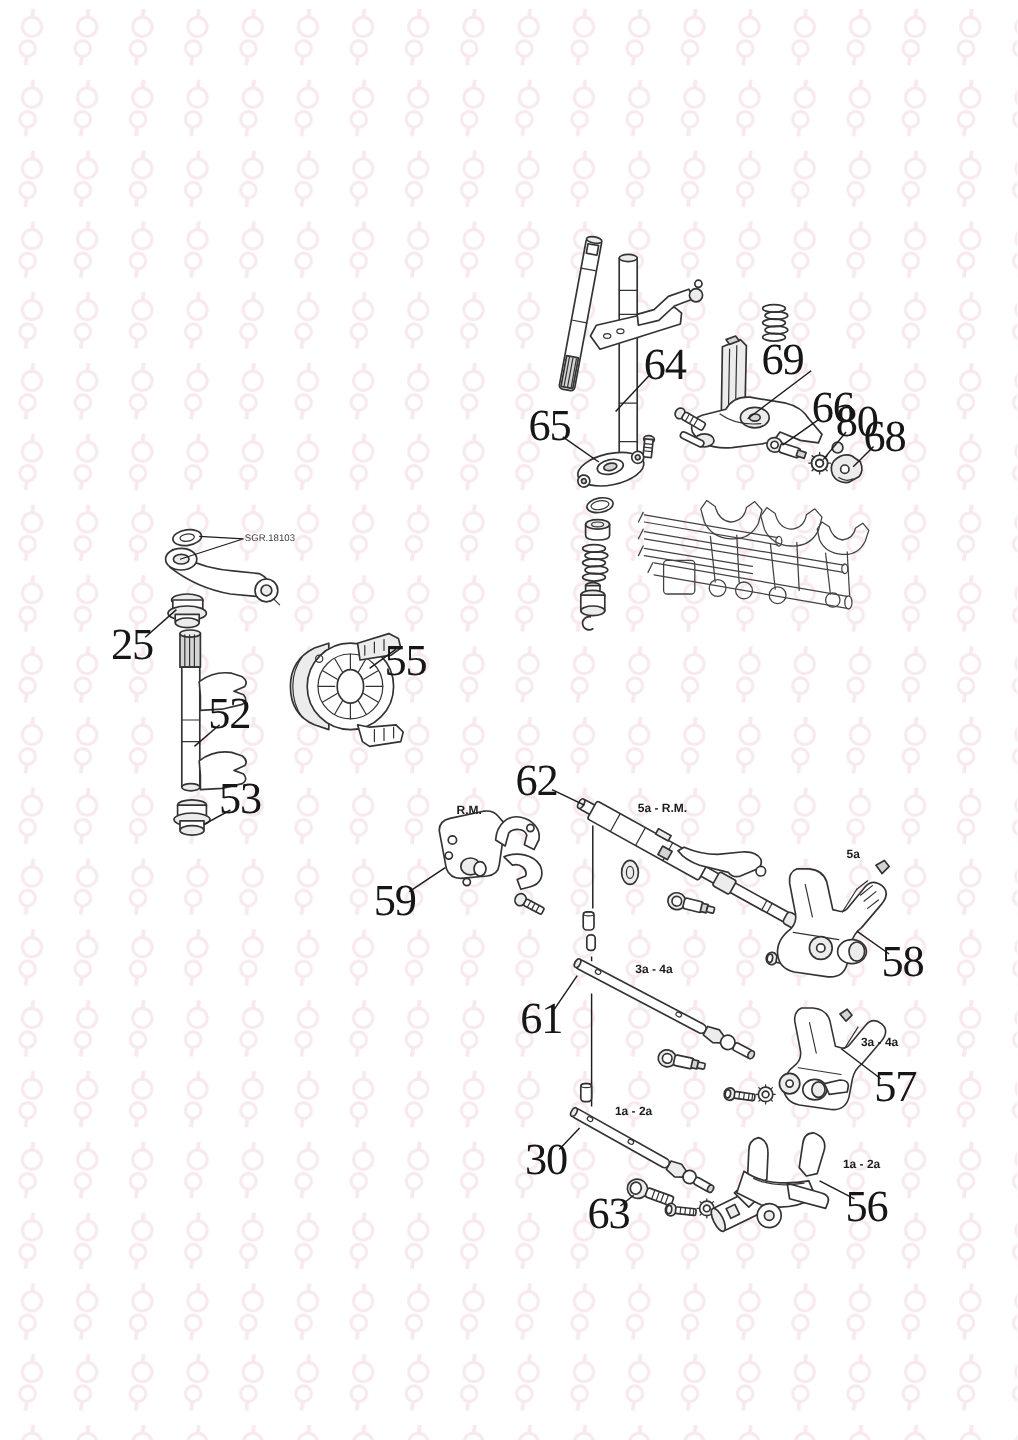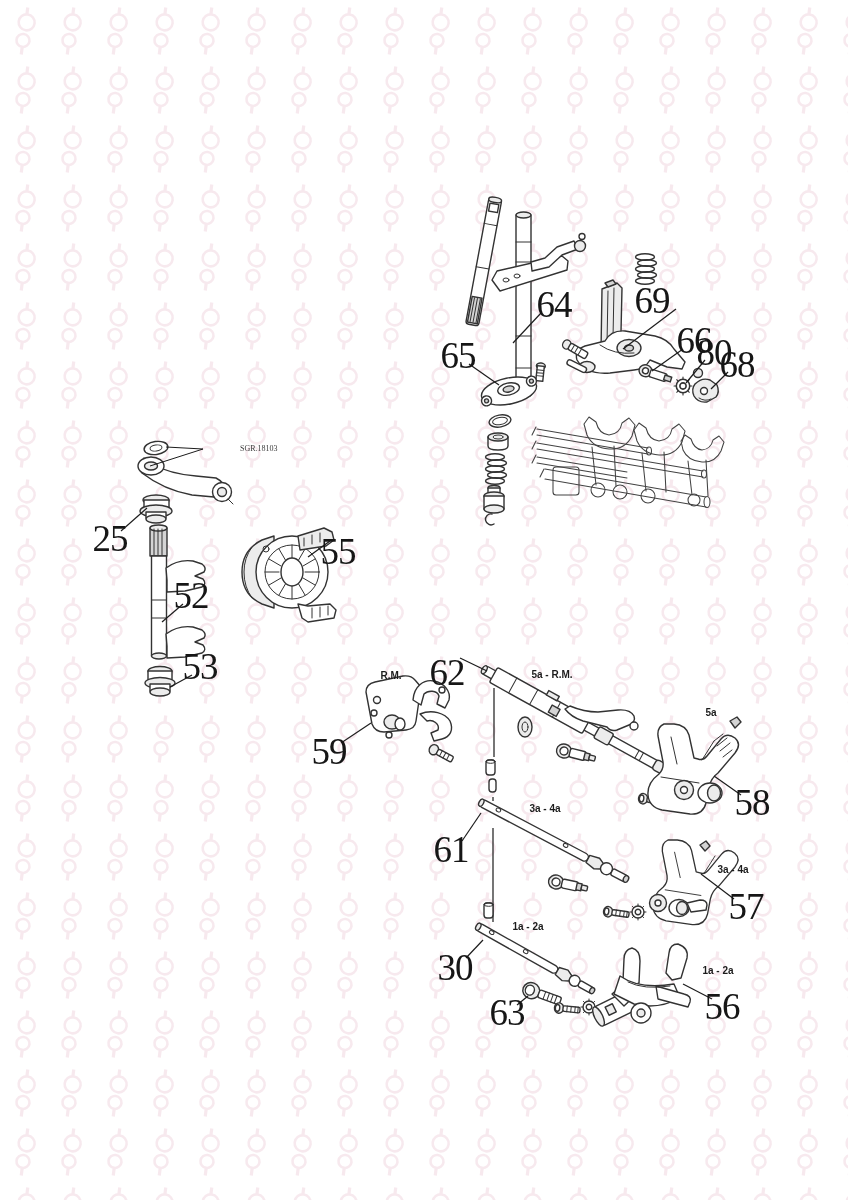--- a/index.html
+++ b/index.html
@@ -5,22 +5,22 @@
   html,body{margin:0;padding:0;background:#fff;}
   .page{position:relative;width:848px;height:1200px;background:#fff;overflow:hidden;
         font-family:"Liberation Sans",sans-serif;}
   svg.art{position:absolute;left:0;top:0;}
   .callout{position:absolute;transform:translate(-50%,-50%);
            font-family:"Liberation Serif",serif;font-size:37px;color:#161616;
            letter-spacing:-1px;white-space:nowrap;line-height:1;}
   .plabel{position:absolute;transform:translate(-50%,-50%);
           font-family:"Liberation Sans",sans-serif;font-weight:bold;font-size:10px;
           color:#1c1c1c;white-space:nowrap;line-height:1;}
-  .note{position:absolute;font-family:Liberation Serif, serif;font-size:8px;
-        color:#3a3a3a;white-space:nowrap;line-height:1;margin-left:36px;}
+  .note{position:absolute;font-family:Liberation Sans, sans-serif;font-size:8px;
+        color:#3a3a3a;white-space:nowrap;line-height:1;}
   
   .o{stroke:#333;fill:#fff;stroke-width:1.4;stroke-linejoin:round;stroke-linecap:round}
   .f0{fill:none}
   .fe{fill:#ececec}
   .fd{fill:#d4d4d4}
   .t{stroke:#333;fill:none;stroke-width:1;stroke-linecap:round}
   .ld{stroke:#1c1c1c;stroke-width:1.2;fill:none}
   .rv{stroke:#424242;fill:none;stroke-width:1.05;stroke-linejoin:round;stroke-linecap:round}
 </style>
 </head>
@@ -408,21 +408,21 @@
 <div class="callout" style="left:191px;top:595px">52</div>
 <div class="callout" style="left:200px;top:666px">53</div>
 <div class="callout" style="left:110px;top:538px">25</div>
 <div class="callout" style="left:338px;top:551px">55</div>
 <div class="callout" style="left:722px;top:1006px">56</div>
 <div class="callout" style="left:746px;top:906px">57</div>
 <div class="callout" style="left:752px;top:802px">58</div>
 <div class="callout" style="left:329px;top:751px">59</div>
 <div class="callout" style="left:455px;top:967px">30</div>
 <div class="callout" style="left:451px;top:849px">61</div>
-<div class="callout" style="left:447px;top:672px">62</div>
+<div class="callout" style="left:447px;top:651px">62</div>
 <div class="callout" style="left:507px;top:1012px">63</div>
 <div class="callout" style="left:554px;top:304px">64</div>
 <div class="callout" style="left:458px;top:355px">65</div>
 <div class="callout" style="left:694px;top:340px">66</div>
 <div class="callout" style="left:714px;top:352px">80</div>
 <div class="callout" style="left:737px;top:364px">68</div>
 <div class="callout" style="left:652px;top:300px">69</div>
 
 <div class="plabel" style="left:391px;top:676px">R.M.</div>
 <div class="plabel" style="left:552px;top:675px">5a - R.M.</div>

